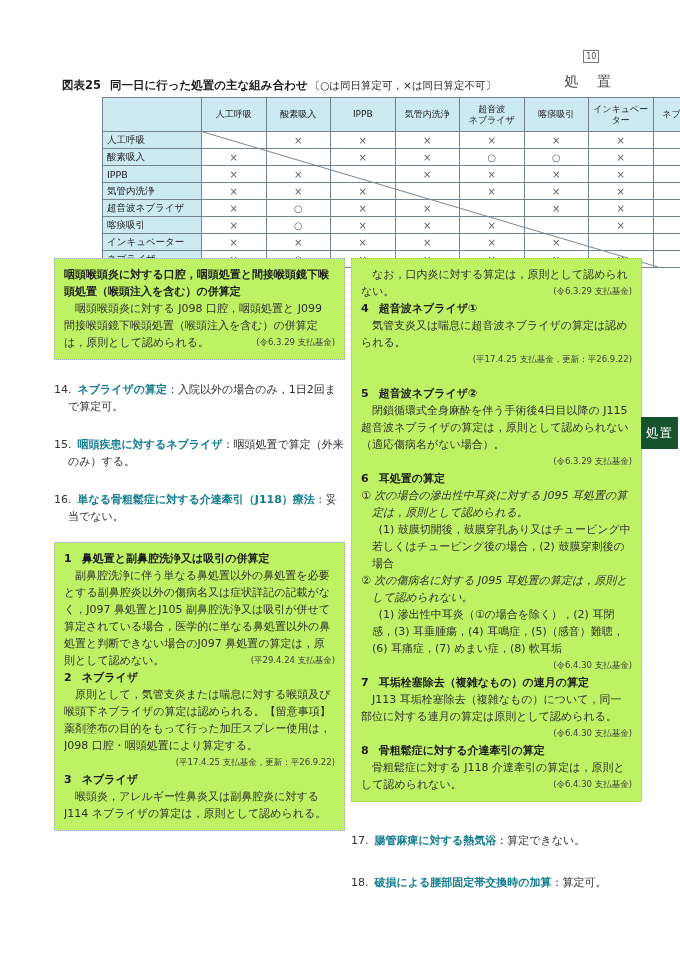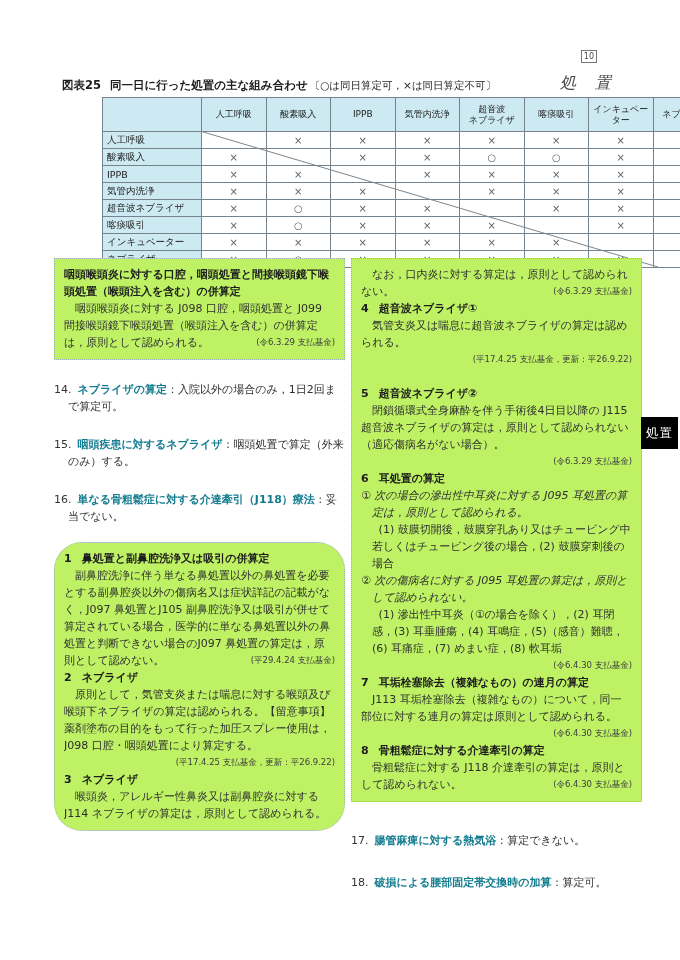--- a/index.html
+++ b/index.html
@@ -4,21 +4,21 @@
 <style>
   html,body{margin:0;padding:0;}
   body{
     width:680px;height:960px;position:relative;background:#ffffff;
     font-family:"DejaVu Sans","Liberation Sans",sans-serif;color:#2e2e2e;
     overflow:hidden;
   }
   
   .pgheader{position:absolute;top:50px;right:62px;display:flex;align-items:center;gap:10px;color:#4a4a4a;flex-direction:column;}
   .chapbox{border:1px solid #777;font-size:8px;line-height:11px;padding:0 2px;color:#4a4a4a;}
-  .chaptitle{font-size:16px;letter-spacing:7px;font-style:italic;}
+  .chaptitle{font-size:14px;letter-spacing:7px;}
   .pageno{font-family:"DejaVu Serif","Liberation Serif",serif;font-style:italic;font-size:12.5px;}
   
   .figtitle{position:absolute;left:62px;top:78px;font-size:11.5px;color:#1d1d1d;white-space:nowrap;}
   .figtitle .lbl{font-weight:bold;margin-right:9px;}
   .figtitle .ttl{font-weight:bold;}
   .figtitle .note{font-weight:normal;font-size:10.5px;margin-left:2px;}
   
   .tablewrap{position:absolute;left:62px;top:97px;width:616px;margin-left:40px;}
   table.matrix{border-collapse:collapse;width:100%;table-layout:fixed;}
   .matrix th,.matrix td{border:1px solid #76838c;}
@@ -39,23 +39,23 @@
   .ind{text-indent:1em;}
   .sub{padding-left:1em;text-indent:-1em;font-style:italic;}
   .subsub{padding-left:1em;text-indent:0.6em;}
   .b{font-weight:normal;}
   .cite{float:right;font-size:8.5px;color:#3d3d3d;}
   .cite-line{text-align:right;font-size:8.5px;color:#3d3d3d;}
   .cite-line.gap{margin-bottom:17px !important;}
   .num-item{margin-top:21px;padding-left:14px;text-indent:-14px;}
   .num-item .no{font-weight:normal;color:#333;margin-right:6px;}
   .num-item .ttl{font-weight:bold;color:#157d90;}
-  .boxgap{margin-top:17px;border-radius:28px;}
-  
-  .side-tab{position:absolute;left:641px;top:417px;width:37px;height:32px;background:#000000;color:#fff;
+  .boxgap{margin-top:17px;}
+  
+  .side-tab{position:absolute;left:641px;top:417px;width:37px;height:32px;background:#14532d;color:#fff;
     display:flex;align-items:center;justify-content:center;font-size:12.5px;letter-spacing:1px;text-align:center;}
 </style>
 </head>
 <body>
 
 <div class="pgheader">
   <span class="chapbox">10</span>
   <span class="chaptitle">処 置</span>
   <span class="pageno">129</span>
 </div>

